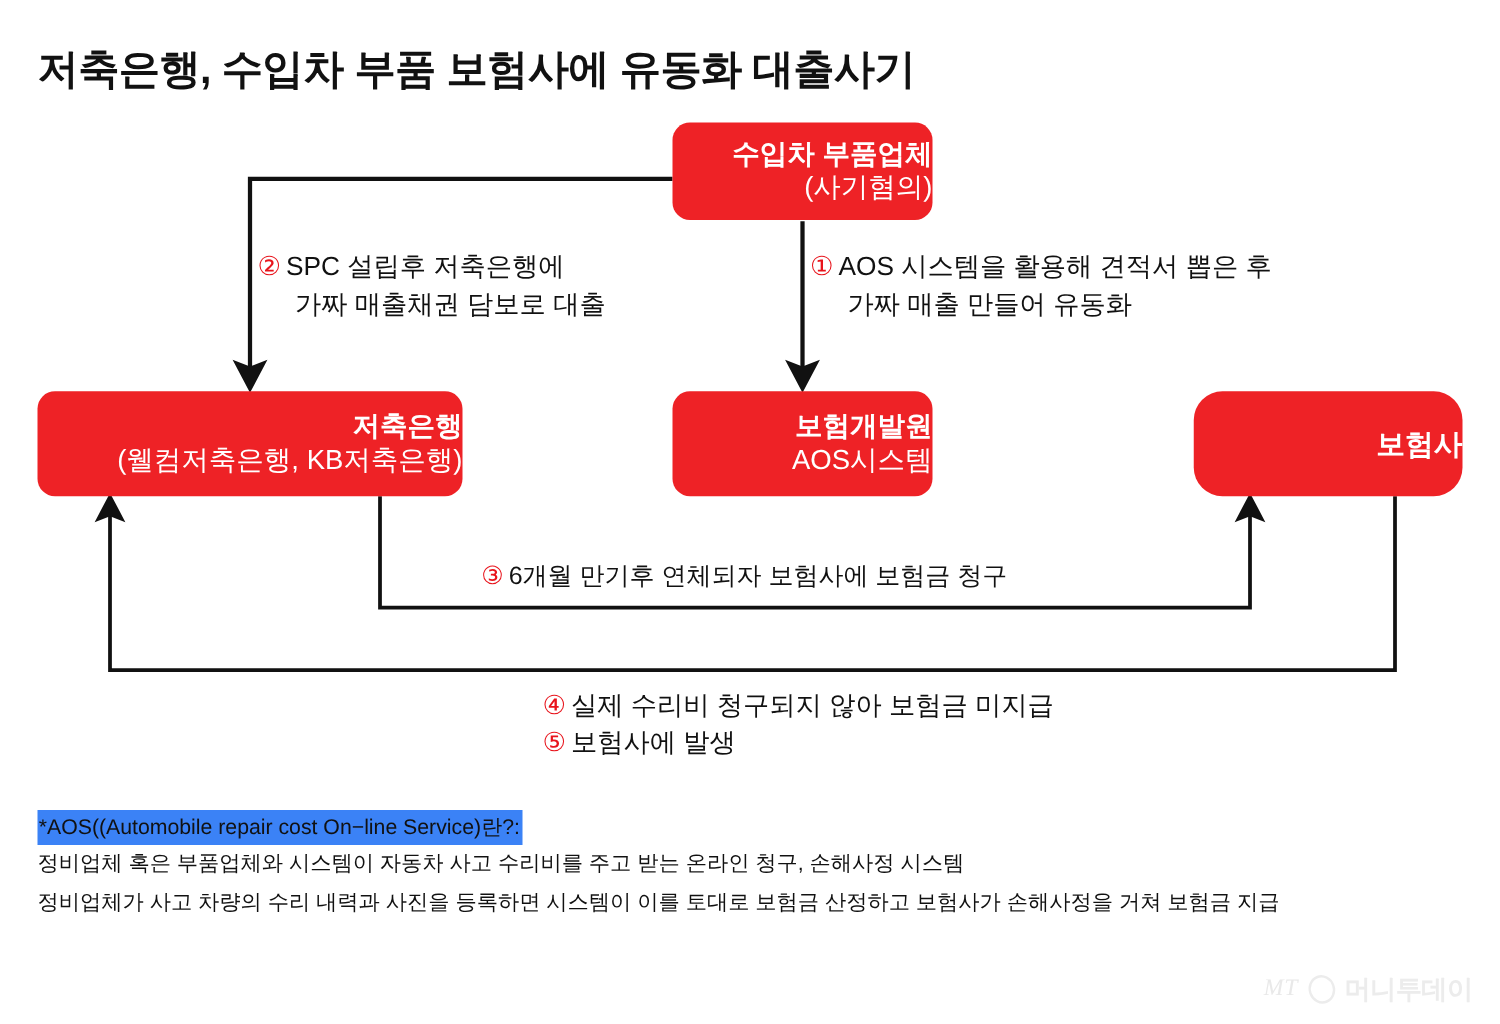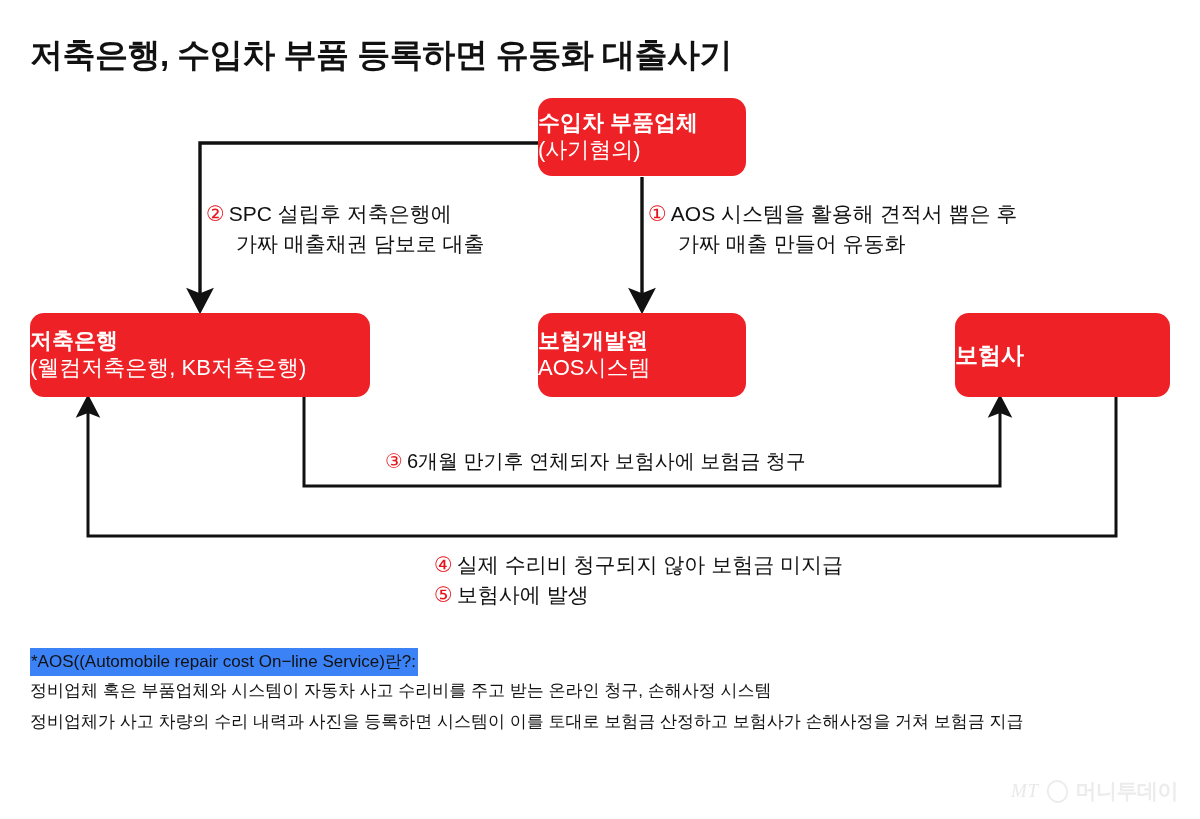--- a/index.html
+++ b/index.html
@@ -42,42 +42,42 @@
   }
 
   
   .node {
     position: absolute;
     background: #ee2226;
     border-radius: 14px;
     color: #ffffff;
     display: flex;
     flex-direction: column;
-    align-items: flex-start;
+    align-items: flex-end;
     justify-content: center;
     text-align: center;
     line-height: 1.22;
     box-sizing: border-box;
   }
   .node .l1 {
     font-size: 22px;
     font-weight: bold;
     white-space: nowrap;
   }
   .node .l2 {
     font-size: 22px;
     font-weight: normal;
     white-space: nowrap;
   }
   .node.single .l1 { font-size: 23px; }
 
   #node-parts   { left: 538px; top: 98px;  width: 208px; height: 78px; }
   #node-bank    { left: 30px;  top: 313px; width: 340px; height: 84px; }
   #node-aos     { left: 538px; top: 313px; width: 208px; height: 84px; }
-  #node-insurer { left: 955px; top: 313px; width: 215px; height: 84px; }
+  #node-insurer { left: 955px; top: 313px; width: 215px; height: 84px; border-radius: 23px; }
 
   
   .steplabel {
     position: absolute;
     color: #111111;
     font-size: 21px;
     line-height: 1.45;
     white-space: nowrap;
   }
   .stepnum {
@@ -145,21 +145,21 @@
     color: #ececec;
     font-weight: bold;
     letter-spacing: -0.5px;
   }
 </style>
 </head>
 <body>
 
 <div id="stage">
 
-  <div class="title">저축은행, 수입차 부품 등록하면 유동화 대출사기</div>
+  <div class="title">저축은행, 수입차 부품 보험사에 유동화 대출사기</div>
 
   <svg id="connectors" viewBox="0 0 1200 819" width="1200" height="819">
     <defs>
       <marker id="arrowhead" markerWidth="9" markerHeight="9" refX="4.2" refY="4.5" orient="auto" markerUnits="strokeWidth">
         <polygon points="0.3,0.4 8.1,4.5 0.3,8.6 1.9,4.5" fill="#111111"></polygon>
       </marker>
     </defs>
 
     <path d="M 642 177 L 642 301" fill="none" stroke="#111111" stroke-width="3.4" marker-end="url(#arrowhead)"></path>
 

